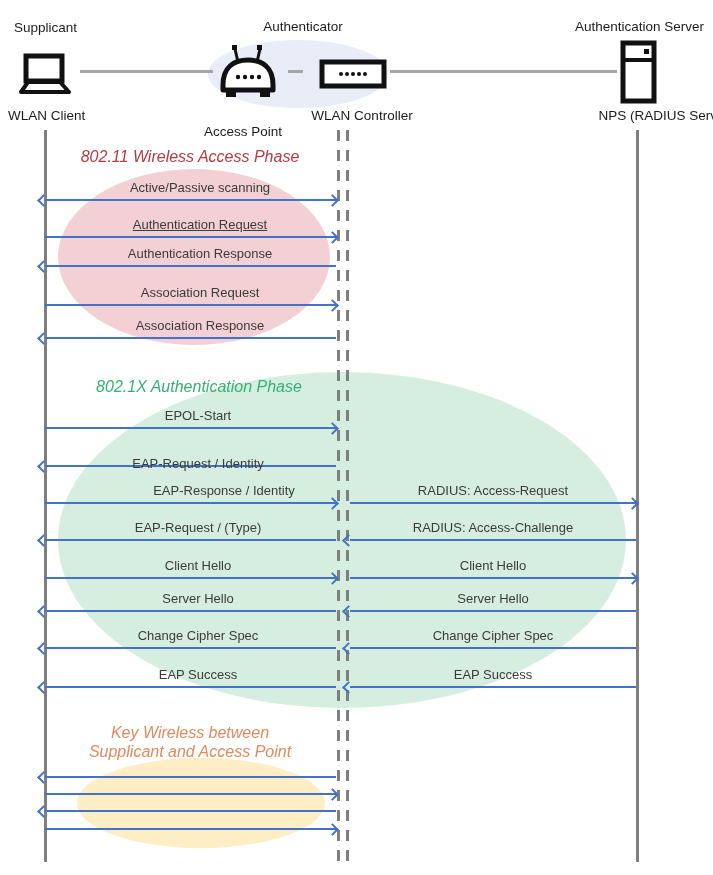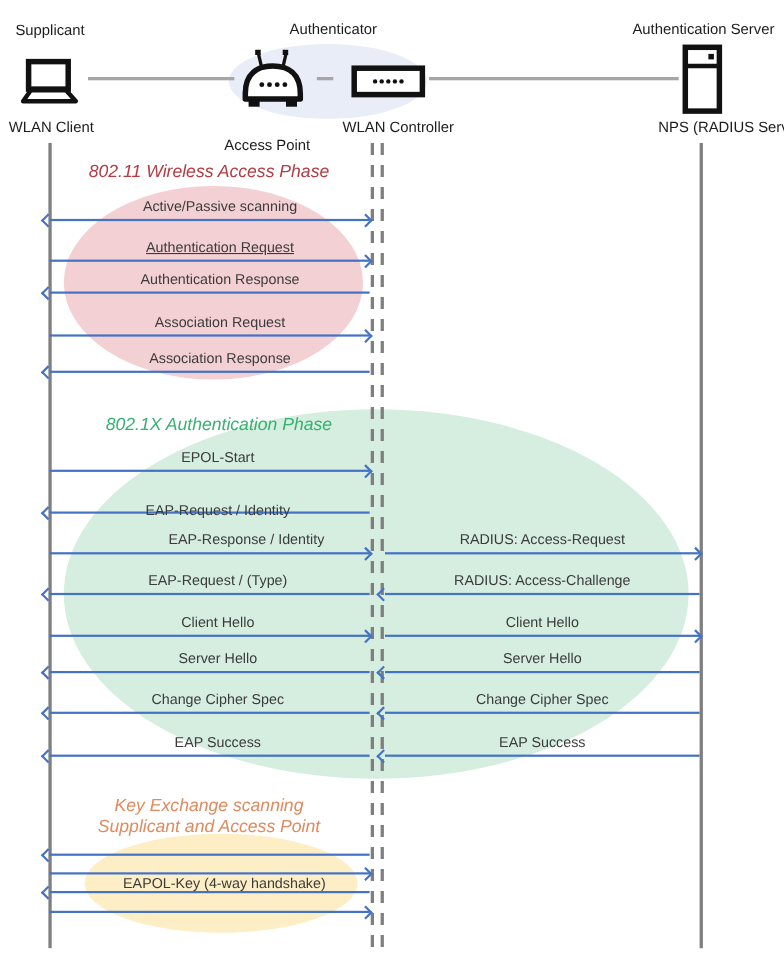--- a/index.html
+++ b/index.html
@@ -98,21 +98,21 @@
   <div class="node-label centered" style="left:634px; top:108px;margin-left:32px;">NPS (RADIUS Server)</div>
 
   <div class="lifeline" style="left:44px;"></div>
   <div class="lifeline dashed" style="left:337px;"></div>
   <div class="lifeline dashed" style="left:346px;"></div>
   <div class="lifeline" style="left:636px;"></div>
 
   <div class="phase-title t-red" style="left:190px; top:147px;">802.11 Wireless Access Phase</div>
   <div class="phase-title t-green" style="left:199px; top:377px;">802.1X Authentication Phase</div>
   <div class="phase-title t-orange" style="left:190px; top:723px;">
-    <div>Key Exchange scanning</div>
+    <div>Key Wireless between</div>
     <div>Supplicant and Access Point</div>
   </div>
 
   <div class="msg-label" style="left:200px; top:180px;">Active/Passive scanning</div>
   <div class="arrow lane-left" style="top:199px;">
       <span class="chev chev-l"></span>
       <span class="chev chev-r"></span>
     </div>
 
   <div class="msg-label" style="left:200px; top:217px;text-decoration:underline;">Authentication Request</div>
@@ -204,21 +204,20 @@
   <div class="arrow lane-right" style="top:686px;">
       <span class="chev chev-l"></span>
     </div>
 
   <div class="arrow lane-left" style="top:776px;">
       <span class="chev chev-l"></span>
     </div>
   <div class="arrow lane-left" style="top:793px;">
       <span class="chev chev-r"></span>
     </div>
-  <div class="msg-label" style="left:204px; top:795px;">EAPOL-Key (4-way handshake)</div>
   <div class="arrow lane-left" style="top:810px;">
       <span class="chev chev-l"></span>
     </div>
   <div class="arrow lane-left" style="top:828px;">
       <span class="chev chev-r"></span>
     </div>
 
 </div>
 
 </body></html>

